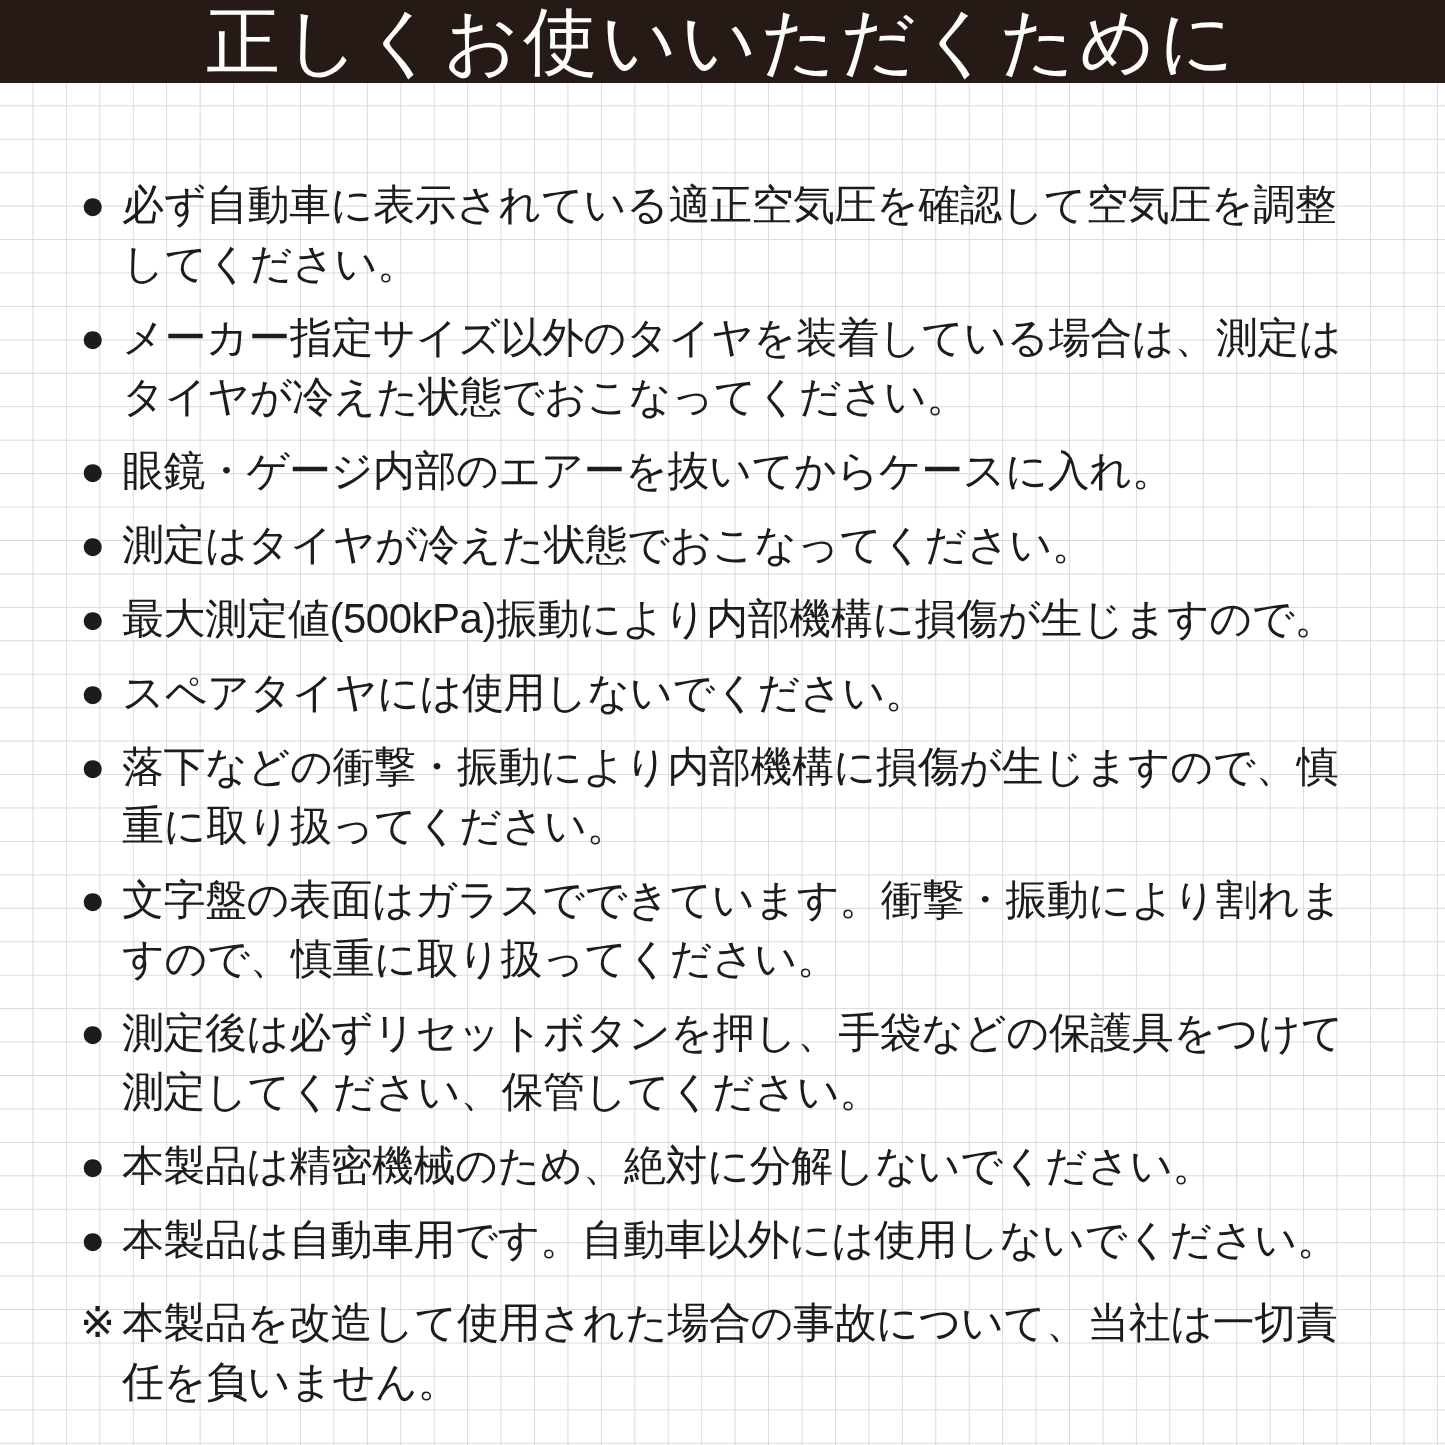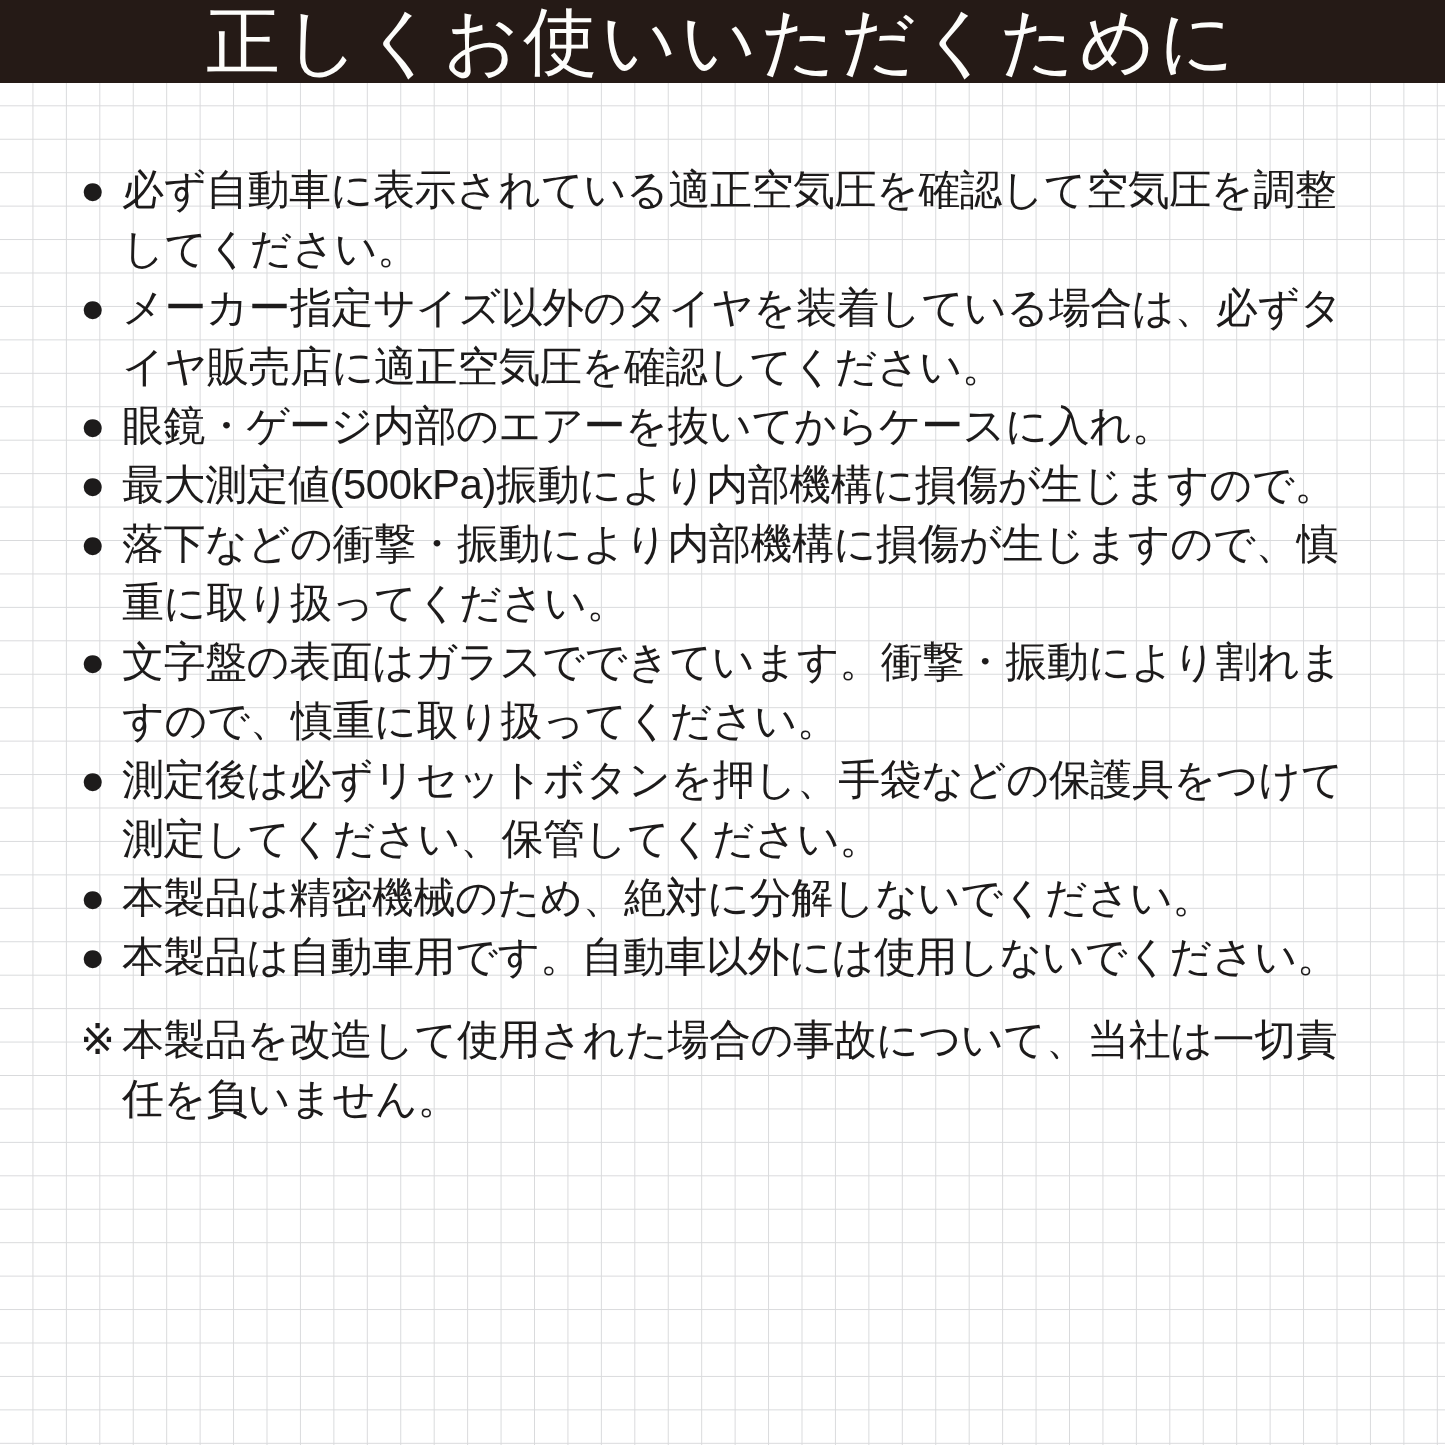--- a/index.html
+++ b/index.html
@@ -47,20 +47,21 @@
     font-size:42px;
     line-height:59px;
     letter-spacing:-0.5px;
     font-weight:500;
   }
   .note{
     padding-left:42px;
     text-indent:-42px;
     word-break:normal;
     line-break:strict;
+    margin-top:15px;
   }
   .note .marker{
     display:inline-block;
     width:42px;
     text-indent:0;
   }
   .fine-print{
     margin-top:24px;
   }
 </style>
@@ -70,27 +71,29 @@
 <div class="page">
 
   <header class="title-bar">
     <h1>正しくお使いいただくために</h1>
   </header>
 
   <main class="notes">
 
     <div class="note"><span class="marker">●</span><span>必ず自動車に表示されている適正空気圧を確認して空気圧を調整してください。</span></div>
 
-    <div class="note"><span class="marker">●</span><span>メーカー指定サイズ以外のタイヤを装着している場合は、必ずタイヤ販売店に適正空気圧を確認してください。</span></div>
+    <div class="note"><span class="marker">●</span><span>メーカー指定サイズ以外のタイヤを装着している場合は、測定はタイヤが冷えた状態でおこなってください。</span></div>
 
     <div class="note"><span class="marker">●</span><span>眼鏡・ゲージ内部のエアーを抜いてからケースに入れ。</span></div>
 
+    <div class="note"><span class="marker">●</span><span>測定はタイヤが冷えた状態でおこなってください。</span></div>
 
     <div class="note"><span class="marker">●</span><span>最大測定値(500kPa)振動により内部機構に損傷が生じますので。</span></div>
 
+    <div class="note"><span class="marker">●</span><span>スペアタイヤには使用しないでください。</span></div>
 
     <div class="note"><span class="marker">●</span><span>落下などの衝撃・振動により内部機構に損傷が生じますので、慎重に取り扱ってください。</span></div>
 
     <div class="note"><span class="marker">●</span><span>文字盤の表面はガラスでできています。衝撃・振動により割れますので、慎重に取り扱ってください。</span></div>
 
     <div class="note"><span class="marker">●</span><span>測定後は必ずリセットボタンを押し、手袋などの保護具をつけて測定してください、保管してください。</span></div>
 
     <div class="note"><span class="marker">●</span><span>本製品は精密機械のため、絶対に分解しないでください。</span></div>
 
     <div class="note"><span class="marker">●</span><span>本製品は自動車用です。自動車以外には使用しないでください。</span></div>

